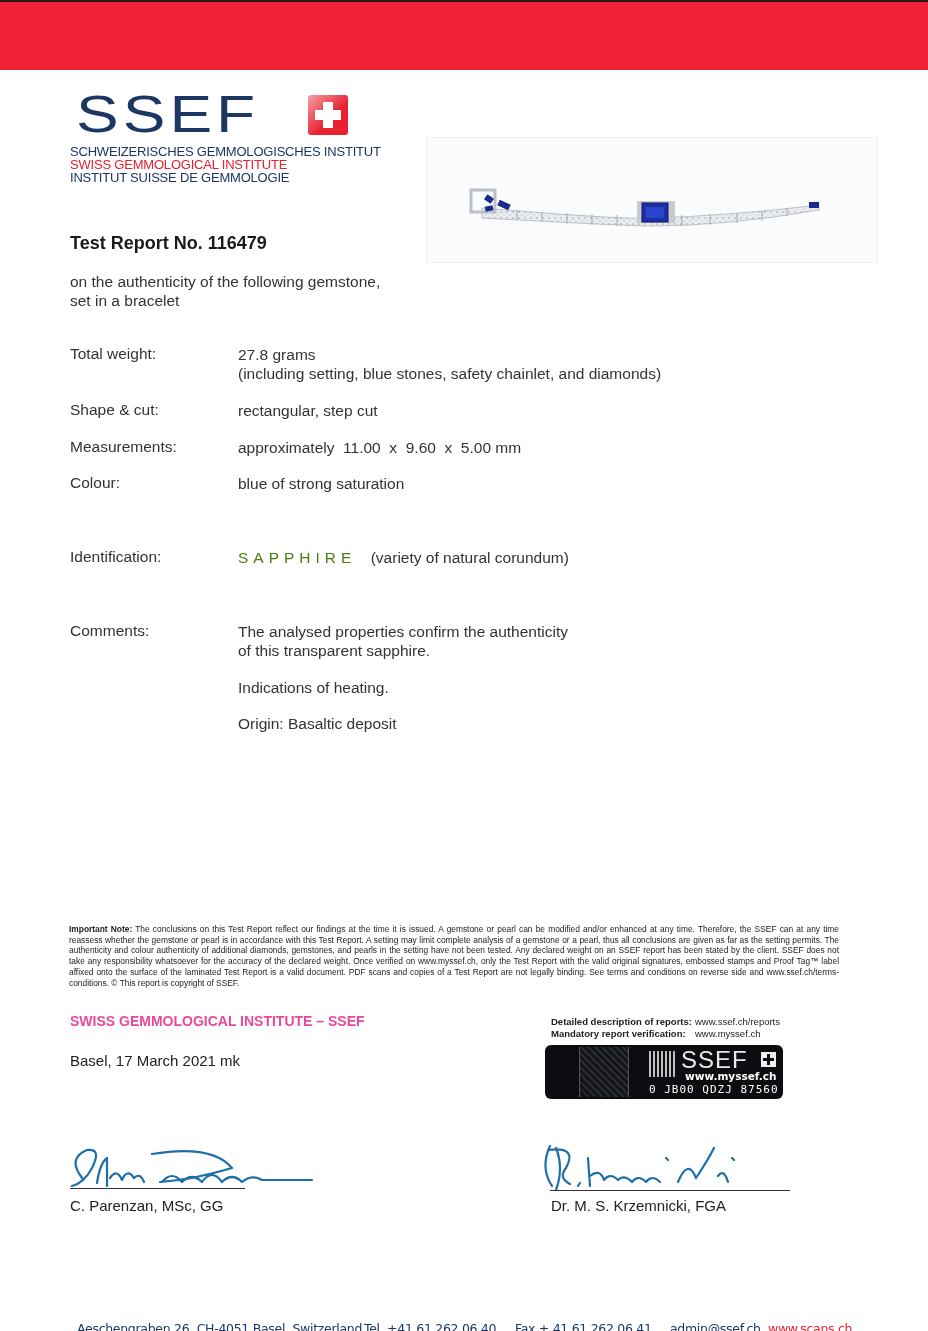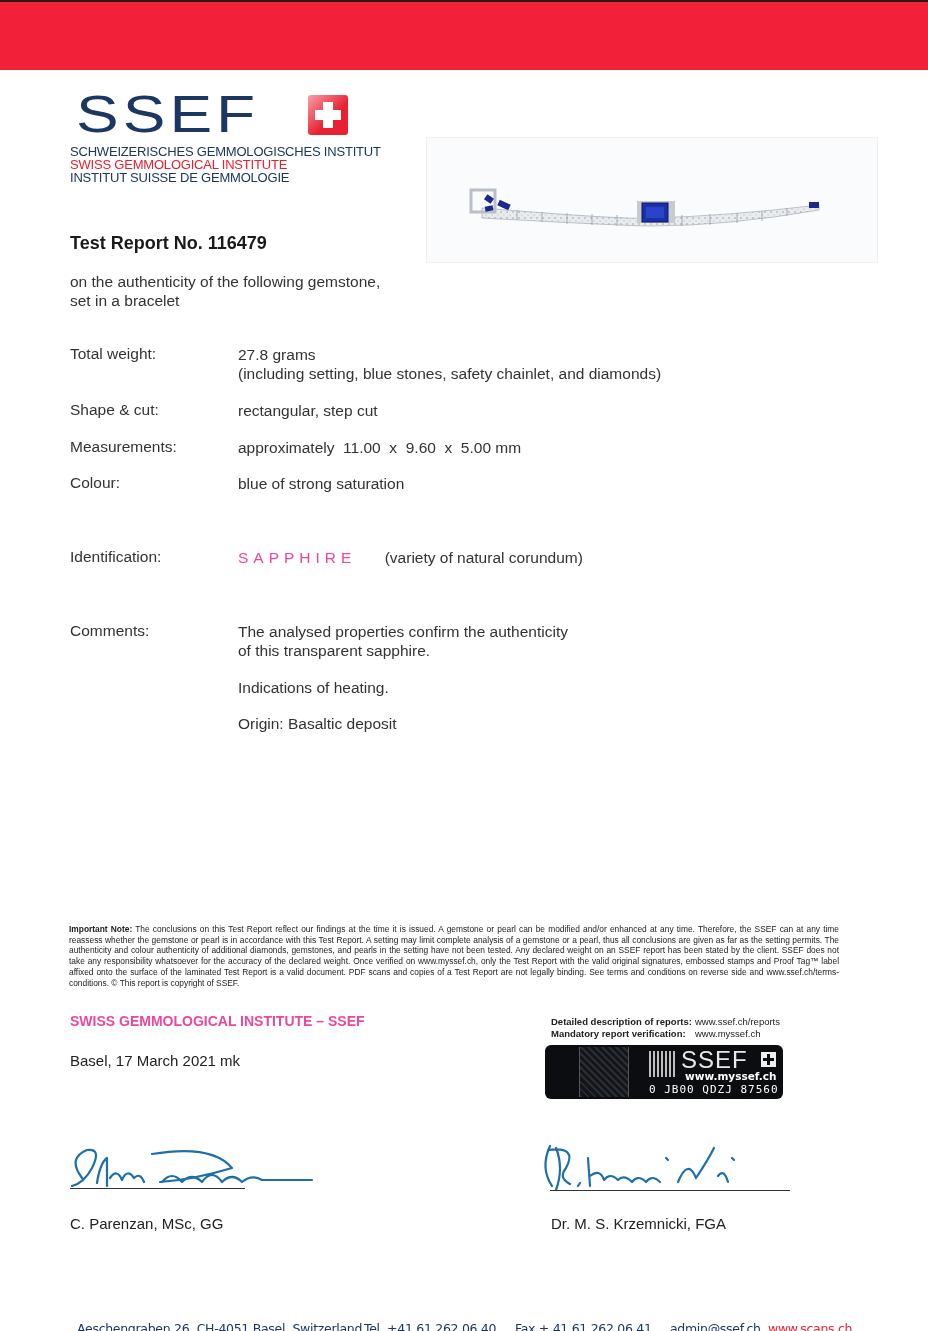--- a/index.html
+++ b/index.html
@@ -16,41 +16,41 @@
   .swiss-cross:after { content:""; position:absolute; left:7px; top:15px; width:26px; height:10px; background:#fff; }
   .logo-line { left:70px; font-size:13px; line-height:13px; letter-spacing:-0.2px; }
   .l1 { top:145px; color:#1b3762; }
   .l2 { top:158px; color:#e8202f; }
   .l3 { top:171px; color:#1b3762; }
   .photo { left:426px; top:137px; width:450px; height:124px; background:#fafbfc; border:1px solid #eef0f2; }
   .title { left:70px; top:233px; font-size:18px; font-weight:bold; color:#1a1a1a; }
   .subtitle { left:70px; top:272px; font-size:15.5px; line-height:19px; color:#333; }
   .label { left:70px; font-size:15.5px; color:#333; }
   .value { left:238px; font-size:15.5px; line-height:19px; color:#333; }
-  .spaced { letter-spacing:5px; font-size:15.5px; color:#ec4899; margin-right:24px; }
+  .spaced { letter-spacing:5px; font-size:15.5px; color:#4d7c0f; margin-right:10px; }
   .note { left:69px; top:924px; width:770px; font-size:8.4px; line-height:10.7px; color:#222; text-align:justify; }
   .note b { font-weight:bold; }
   .inst { left:70px; top:1013px; font-size:14px; font-weight:bold; color:#ec4899; }
   .place { left:70px; top:1052px; font-size:15px; color:#222;text-align:center; }
   .verify { left:551px; top:1016px; font-size:9.5px; line-height:12px; color:#222; }
   .verify .k { font-weight:bold; display:inline-block; width:144px; }
   .tag { left:545px; top:1045px; width:238px; height:54px; background:#0c0d10; border-radius:6px; color:#fff; }
   .tag .holo { position:absolute; left:34px; top:2px; width:48px; height:50px;
      background:repeating-linear-gradient(45deg,#2a2d33 0 2px,#141518 2px 5px); border-left:1px solid #555; border-right:1px solid #555; }
   .tag .qr { position:absolute; left:104px; top:6px; width:26px; height:26px;
      background:repeating-linear-gradient(90deg,#ddd 0 2px,#0c0d10 2px 4px), #ddd; opacity:0.85; }
   .tag .tssef { position:absolute; left:136px; top:2px; font-size:24px; letter-spacing:1px; color:#e8e8e8; line-height:26px; }
   .tag .tcross { position:absolute; left:216px; top:7px; width:15px; height:15px; background:#eee; }
   .tag .tcross:before { content:""; position:absolute; left:6px; top:2px; width:3px; height:11px; background:#0c0d10; }
   .tag .tcross:after { content:""; position:absolute; left:2px; top:6px; width:11px; height:3px; background:#0c0d10; }
   .tag .turl { position:absolute; left:140px; top:25px; font-size:10.5px; font-weight:bold; font-family:"DejaVu Sans", sans-serif; }
   .tag .tcode { position:absolute; left:104px; top:38px; font-size:11px; font-family:"DejaVu Sans Mono", monospace; letter-spacing:1px; }
   .sig { stroke:#1d6fa8; stroke-width:2.2; fill:none; stroke-linecap:round; stroke-linejoin:round; }
   .sigline { height:1px; background:#333; }
-  .signame { font-size:15px; color:#222;margin-top:18px; }
+  .signame { font-size:15px; color:#222; }
   .footer { top:1321px; font-size:12.5px; color:#1b3762; font-family:"DejaVu Sans", sans-serif; letter-spacing:-0.3px; }
   .footer.red { color:#e8202f; }
 </style>
 </head>
 <body>
 
 <div class="topband"></div>
 
 <div class="abs logo-word">SSEF</div>
 <div class="abs swiss-cross"></div>

